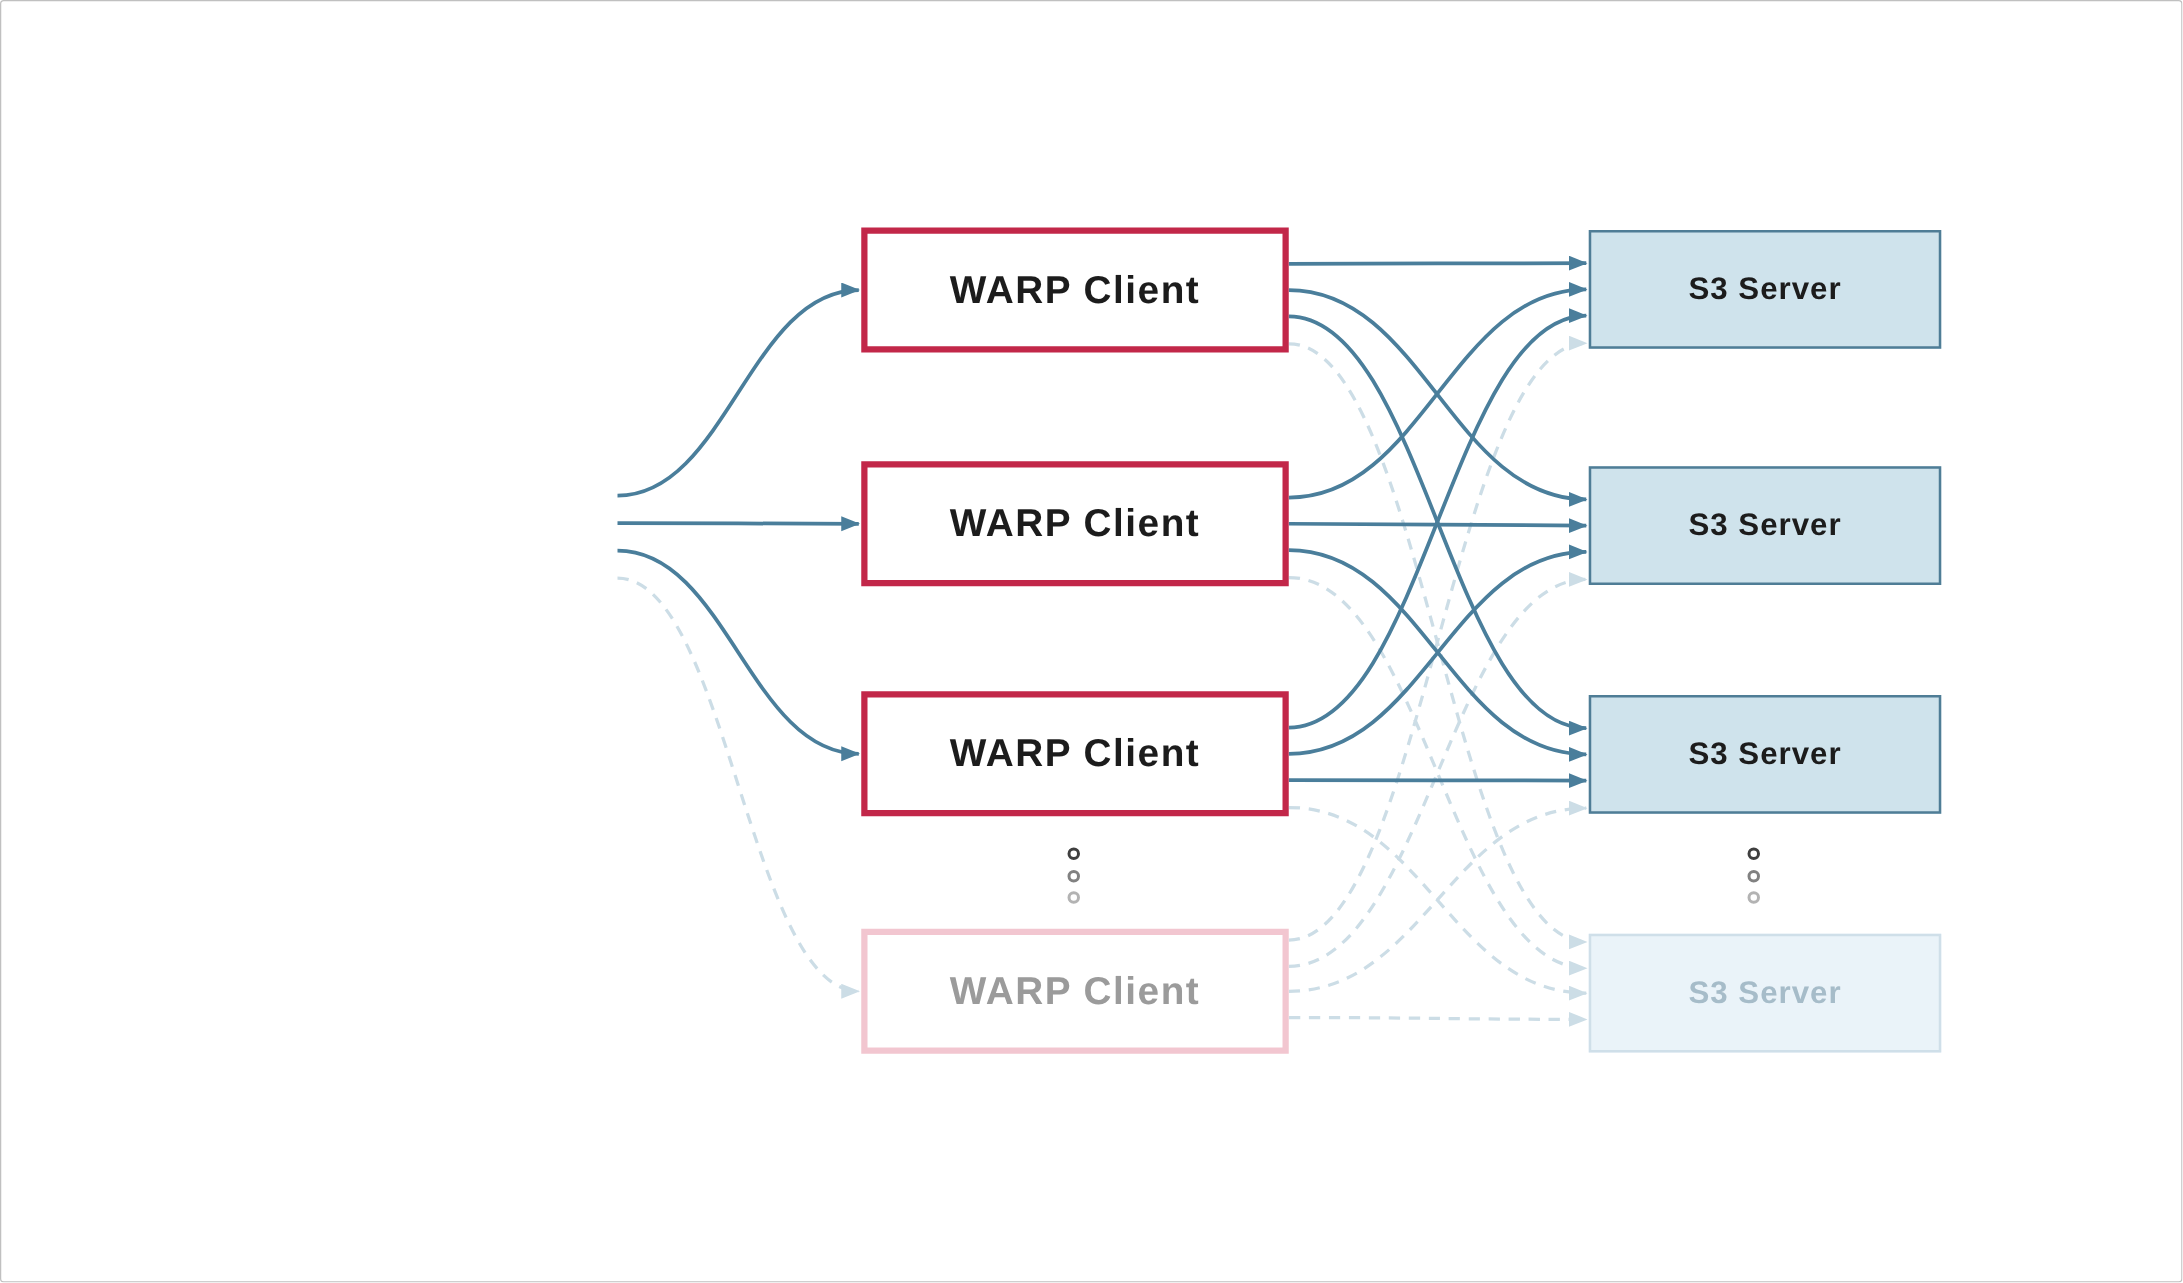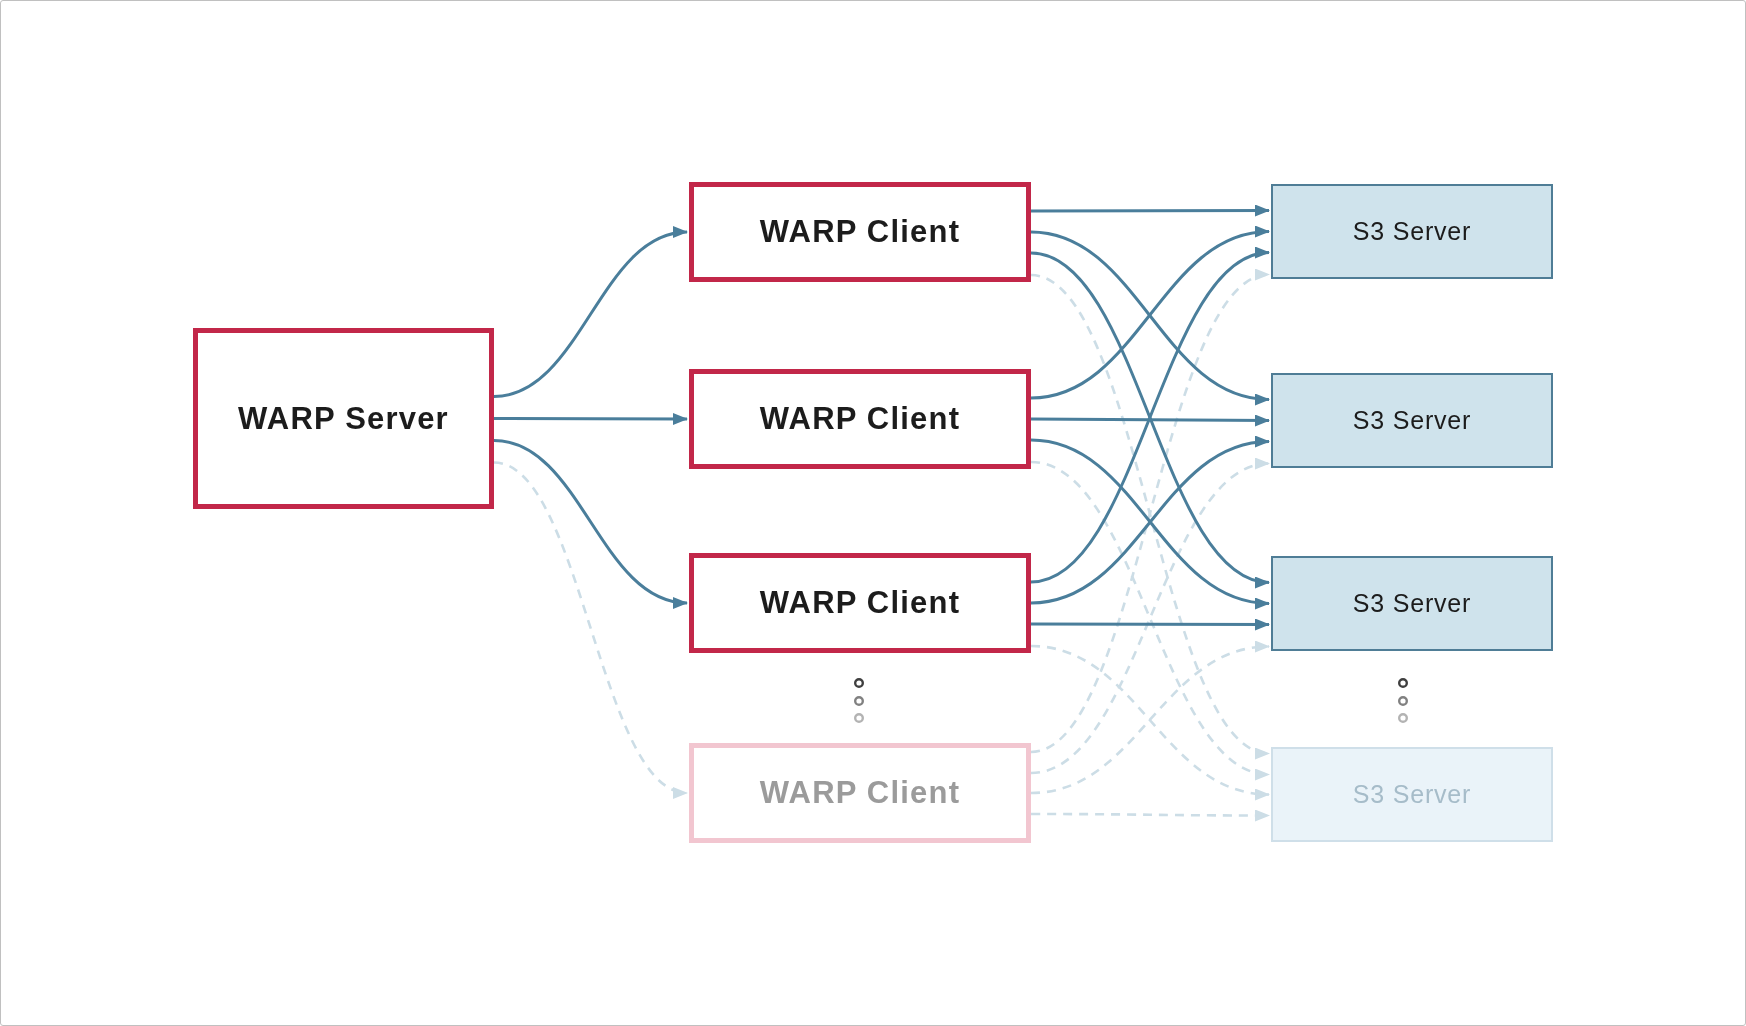--- a/index.html
+++ b/index.html
@@ -30,21 +30,21 @@
   }
   .warp.faded{
     border-color:#f2c6d0;
     color:#9b9b9b;
   }
   .s3{
     border:2px solid #4f7d96;
     background:#cfe3ec;
     color:#1c1c1c;
     font-size:25px;
-    font-weight:400;
+    font-weight:700;
     letter-spacing:0.8px;
   }
   .s3.faded{
     border-color:#cfdfe9;
     background:#eaf3f9;
     color:#a6bcc9;
   }
 </style>
 </head>
 <body>
@@ -88,23 +88,20 @@
           <circle cx="858" cy="717" r="3.8" fill="#ffffff" stroke="#b3b3b3" stroke-width="2.4"></circle>
         </g>
         <g>
           <circle cx="1402" cy="682" r="3.8" fill="#ffffff" stroke="#3f3f3f" stroke-width="2.4"></circle>
           <circle cx="1402" cy="700" r="3.8" fill="#ffffff" stroke="#818181" stroke-width="2.4"></circle>
           <circle cx="1402" cy="717" r="3.8" fill="#ffffff" stroke="#b3b3b3" stroke-width="2.4"></circle>
         </g>
       </g>
   </svg>
 
-  <div class="node warp" id="n-server" style="left: 192px; top: 327px; width: 301px; height: 181px;">
-    <span>WARP Server</span>
-  </div>
 
   <div class="node warp" id="n-client0" style="left: 688px; top: 181px; width: 342px; height: 100px;">
     <span>WARP Client</span>
   </div>
   <div class="node warp" id="n-client1" style="left: 688px; top: 368px; width: 342px; height: 100px;">
     <span>WARP Client</span>
   </div>
   <div class="node warp" id="n-client2" style="left: 688px; top: 552px; width: 342px; height: 100px;">
     <span>WARP Client</span>
   </div>

